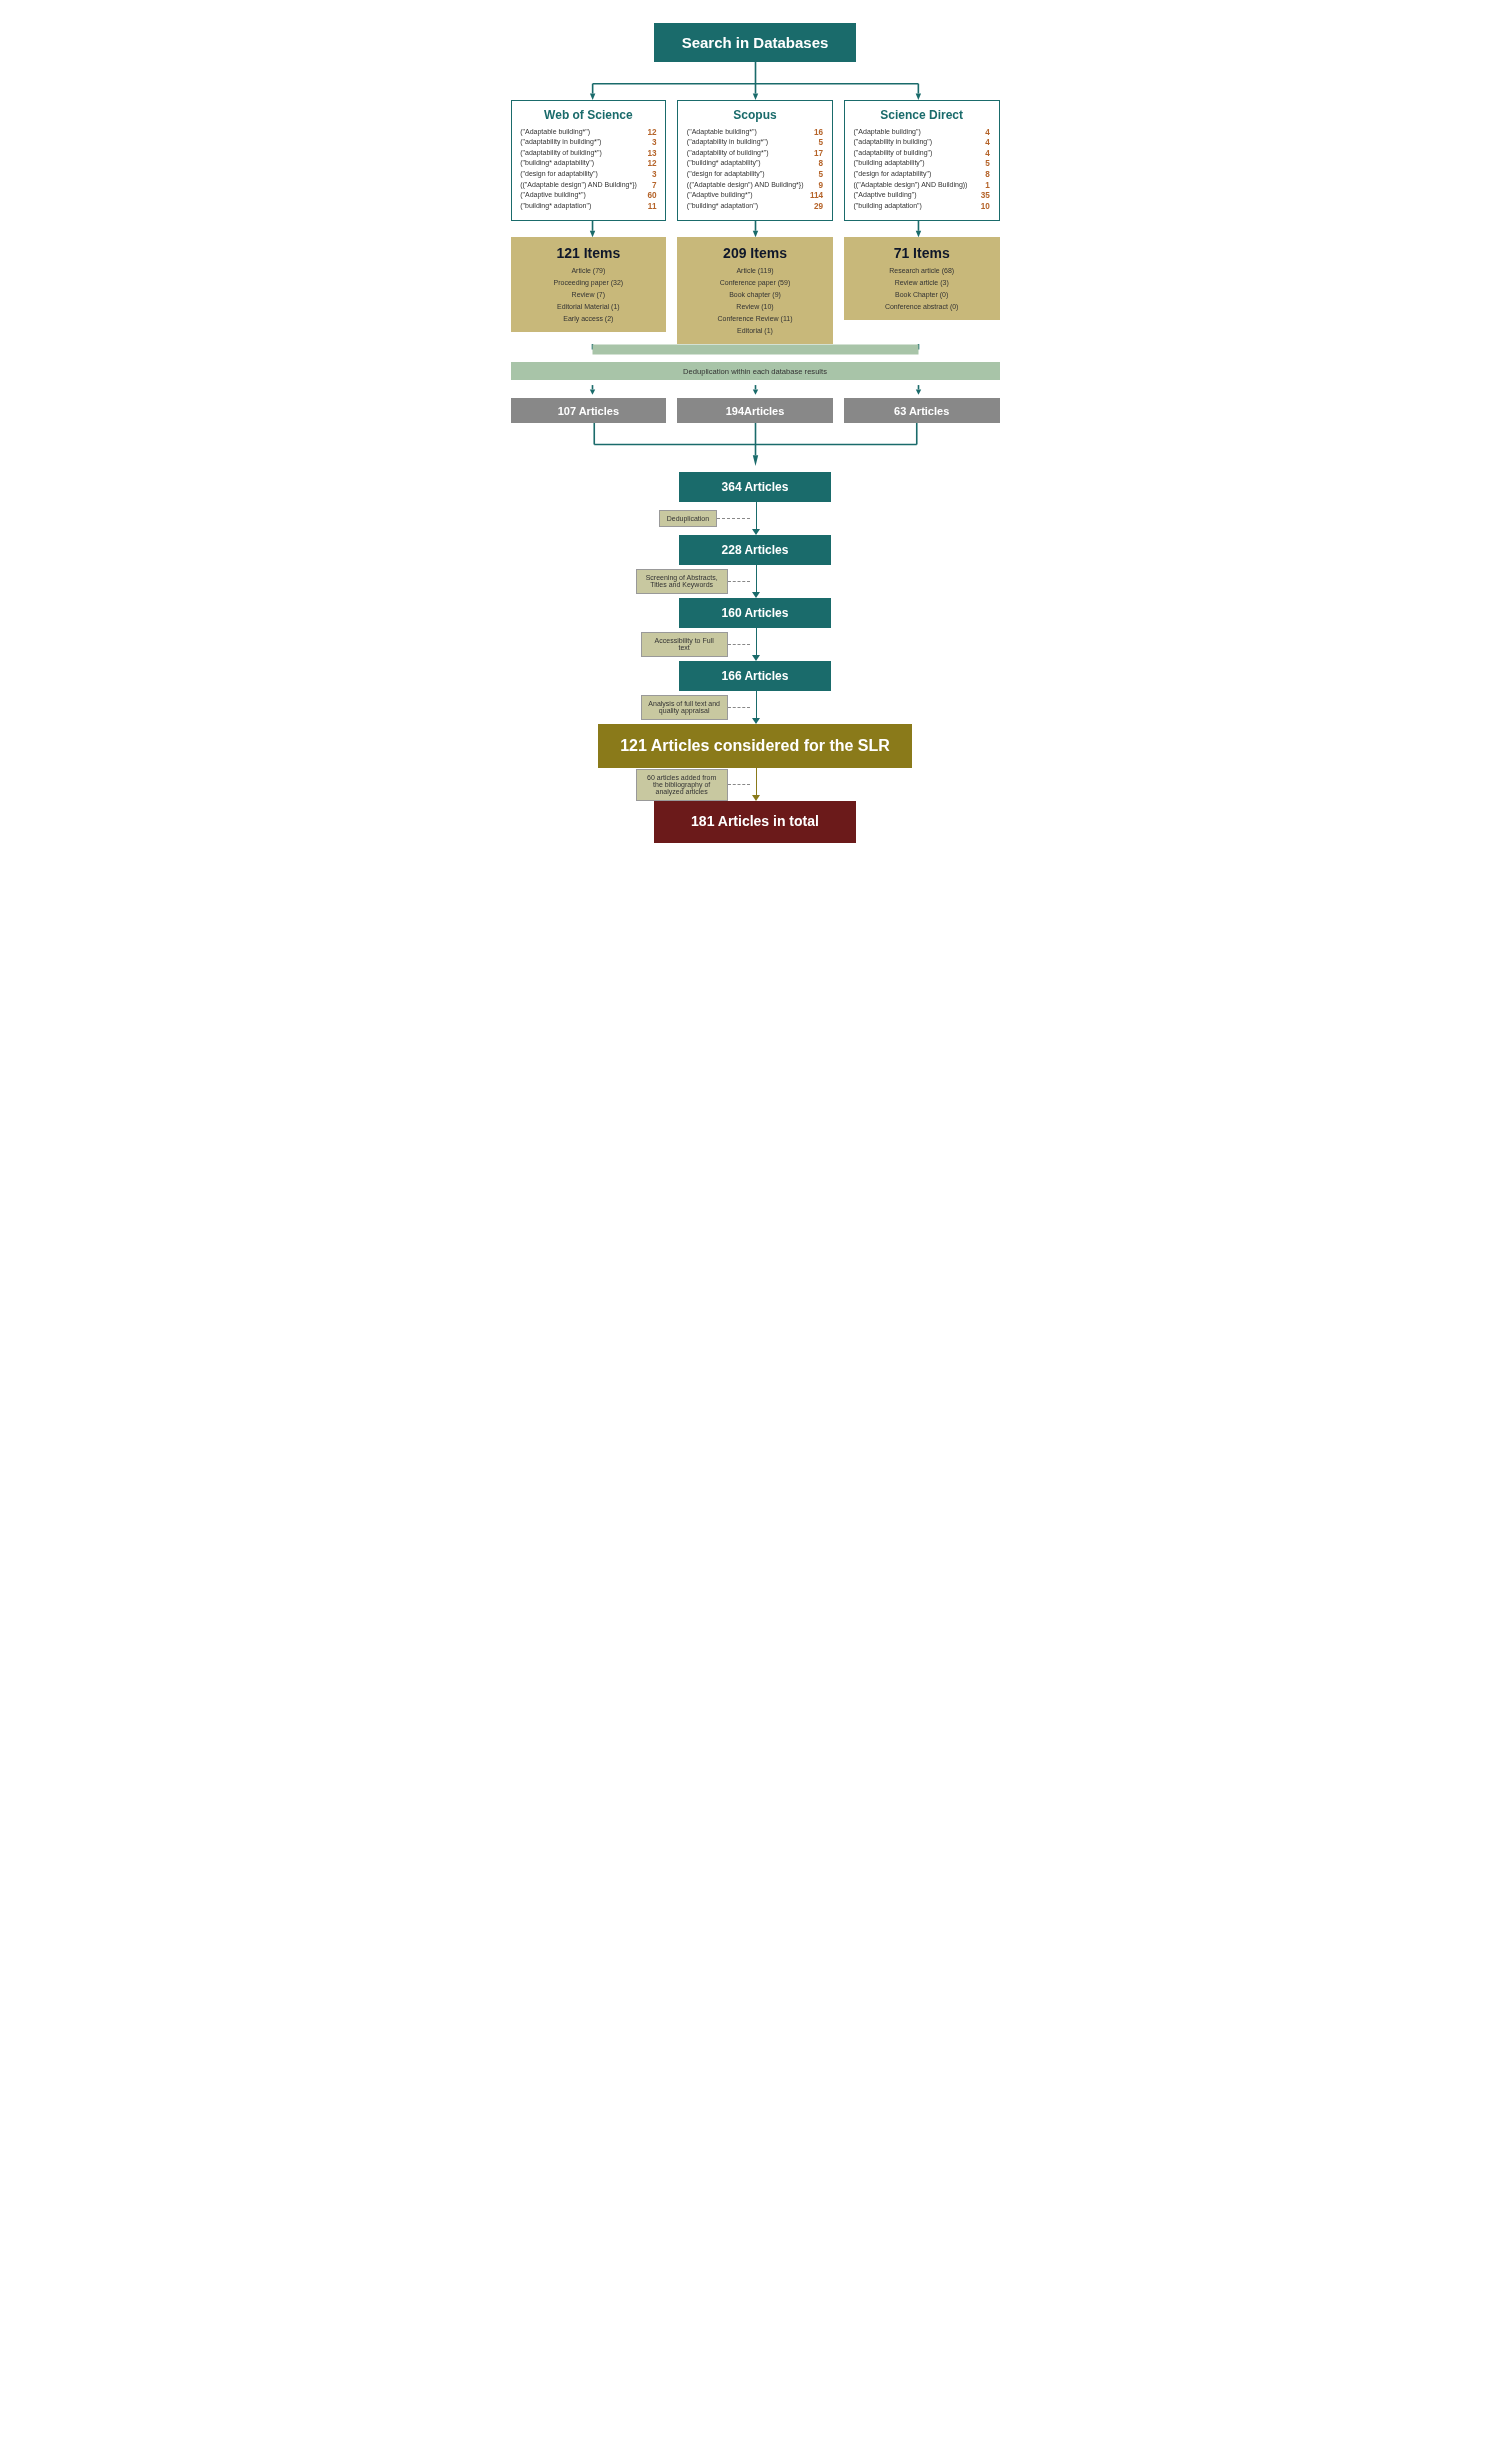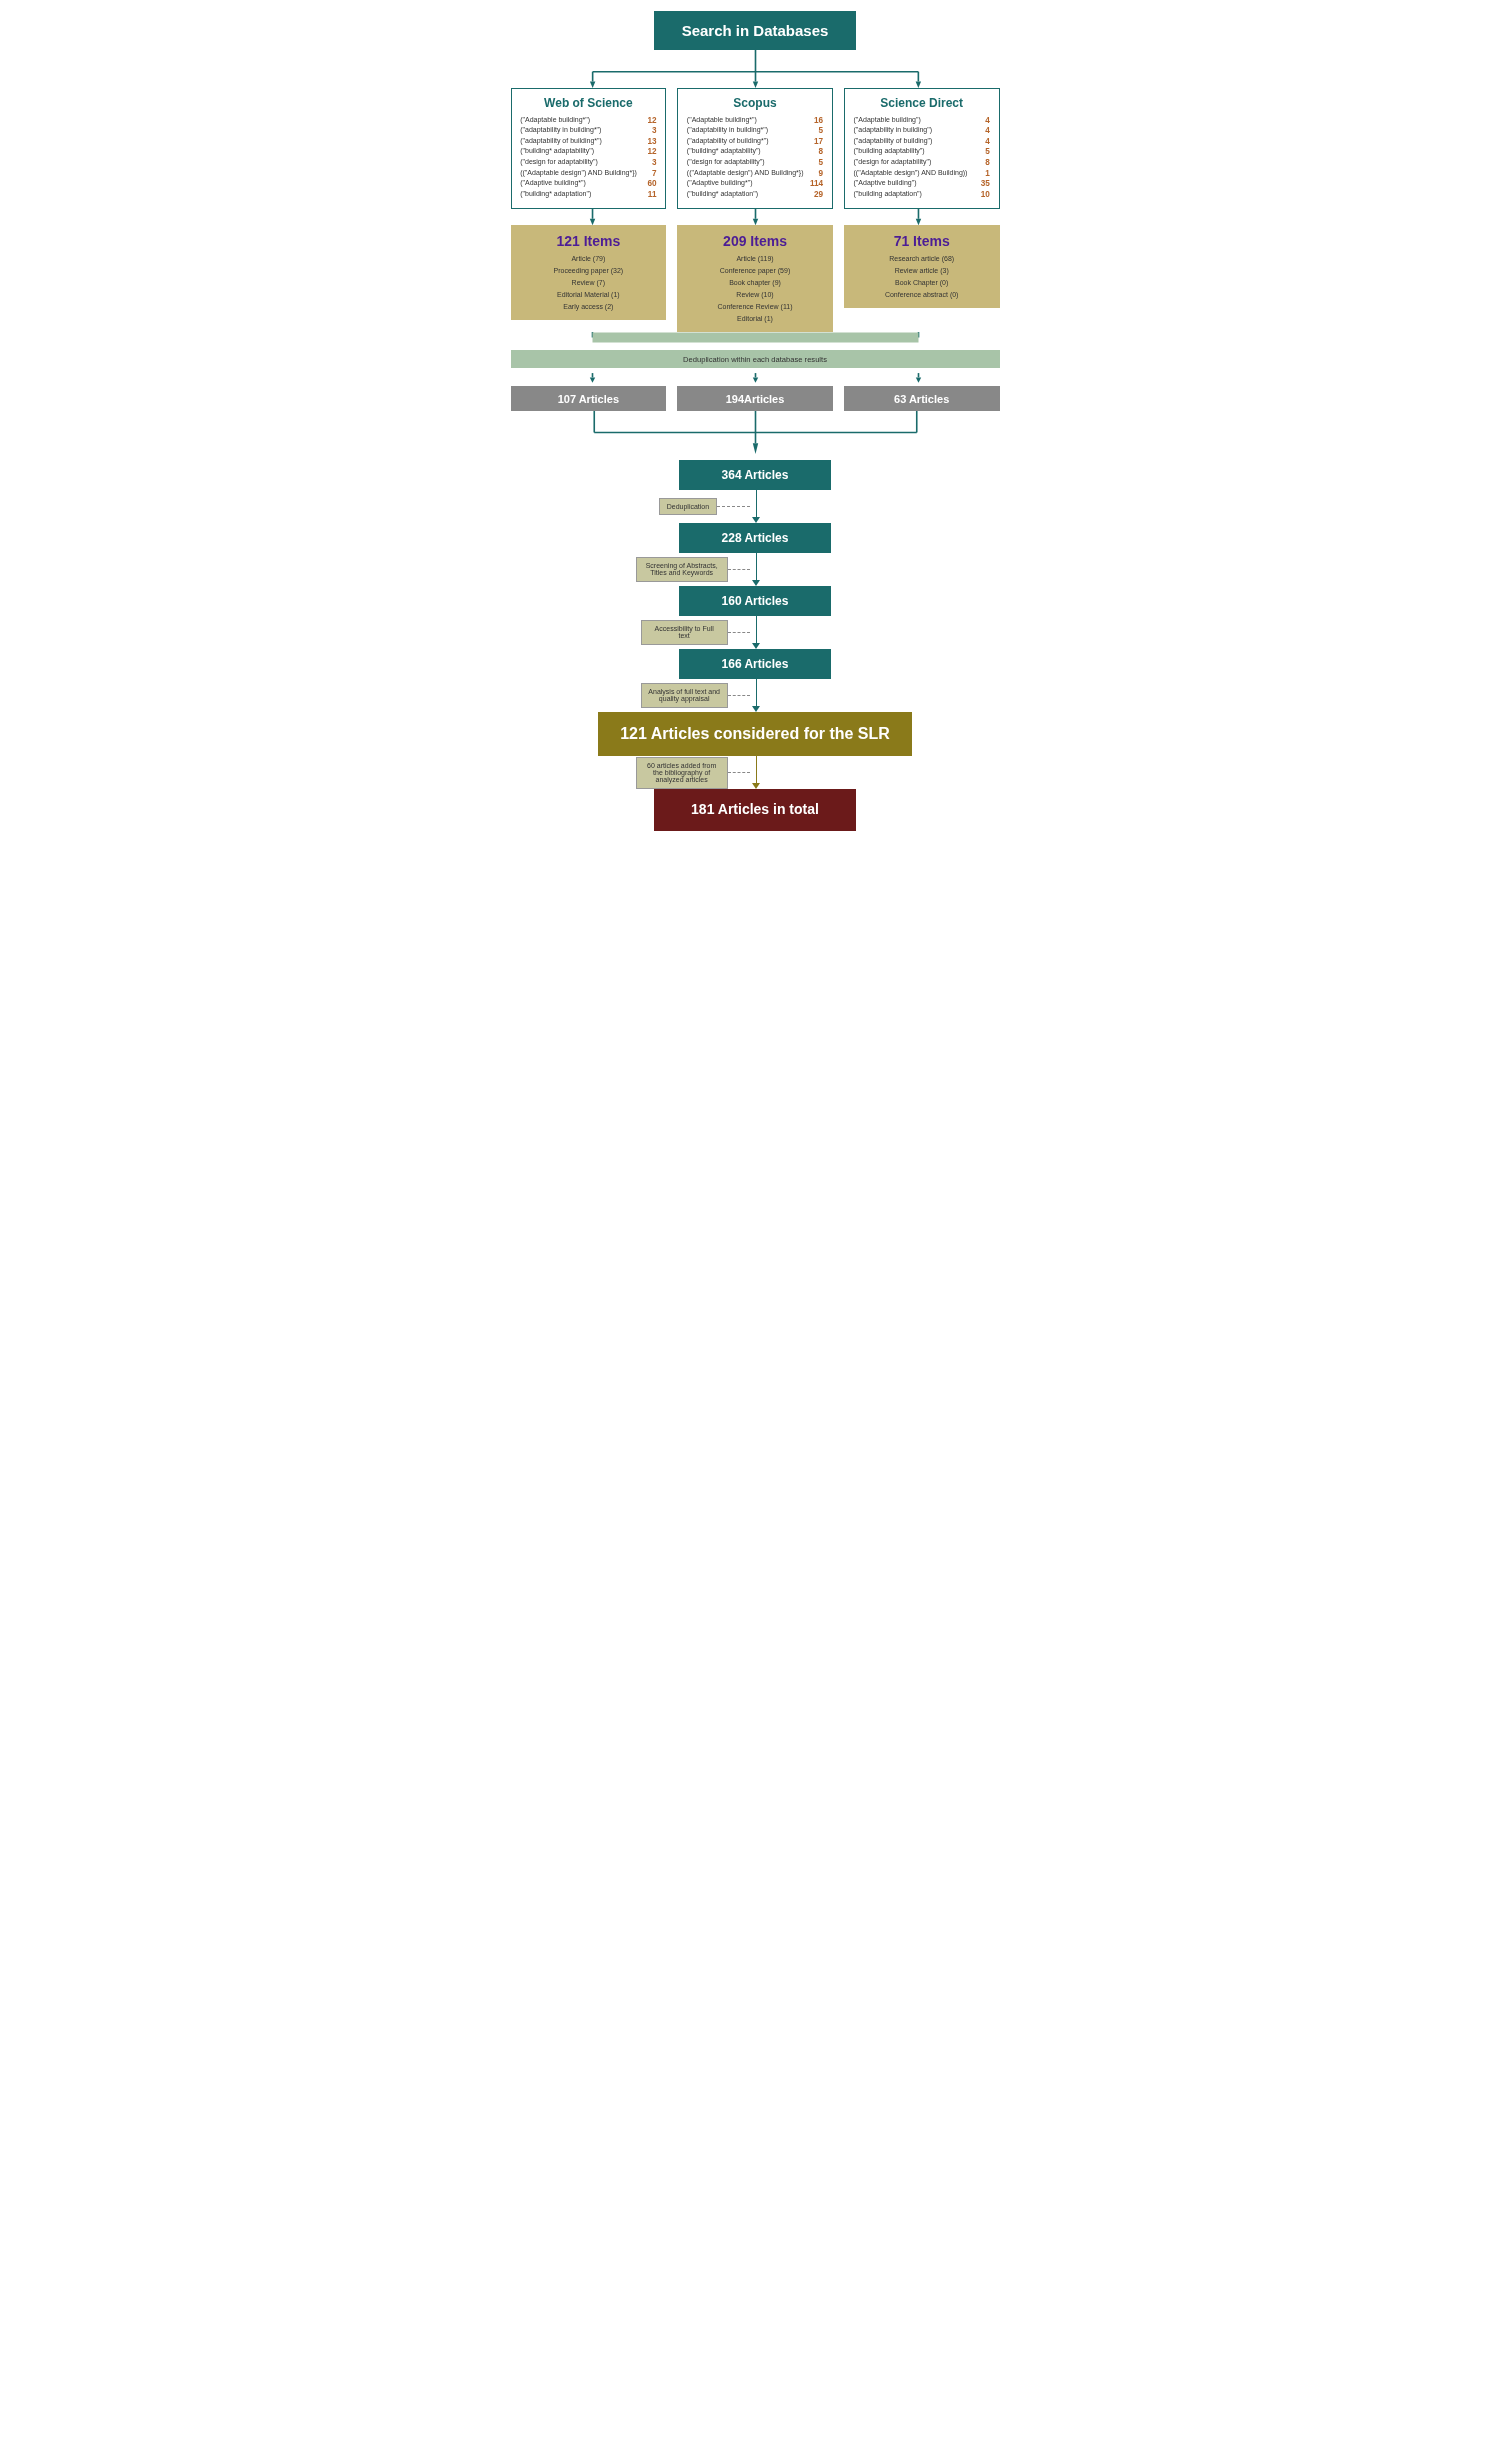--- a/index.html
+++ b/index.html
@@ -9,20 +9,21 @@
       display: flex;
       justify-content: center;
       padding: 11px;
     }
     .diagram {
       width: 489px;
       display: flex;
       flex-direction: column;
       align-items: center;
       gap: 0;
+      margin-top: 12px;
     }
 
     
     .top-box {
       background: #1a6b6b;
       color: #fff;
       font-size: 15px;
       font-weight: bold;
       padding: 9.8px 27px;
       text-align: center;
@@ -71,21 +72,21 @@
     
     .items-box {
       background: #c8b87a;
       padding: 7.6px 8.7px;
       flex: 1;
       text-align: center;
     }
     .items-box .items-title {
       font-size: 14px;
       font-weight: bold;
-      color: #4c1d95;
+      color: #0f172a;
       margin-bottom: 4.3px;
     }
     .items-box .items-detail {
       font-size: 7px;
       color: #333;
       line-height: 1.7;
     }
 
     
     .dedup-bar {

